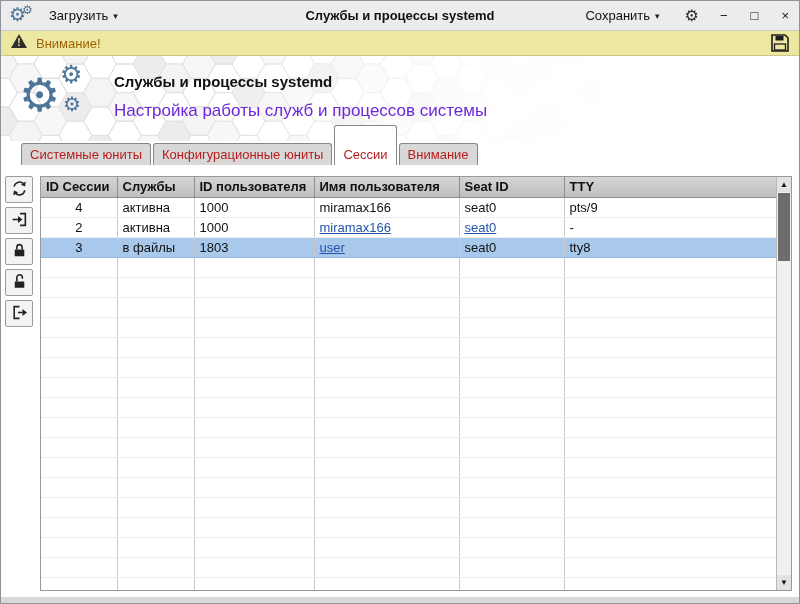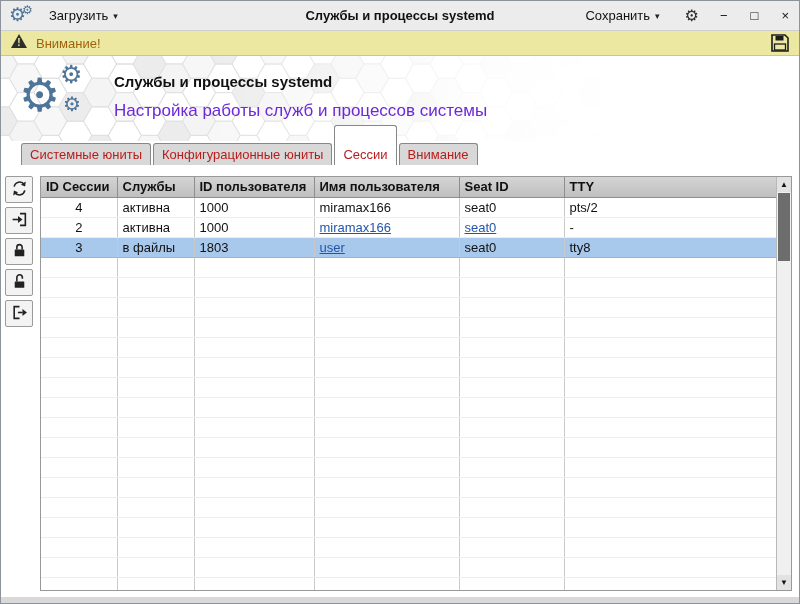--- a/index.html
+++ b/index.html
@@ -318,21 +318,21 @@
               <th>TTY</th>
             </tr>
           </thead>
           <tbody>
               <tr>
                 <td class="center">4</td>
                 <td>активна</td>
                 <td>1000</td>
                 <td>miramax166</td>
                 <td>seat0</td>
-                <td>pts/2</td>
+                <td>pts/9</td>
               </tr>
               <tr>
                 <td class="center">2</td>
                 <td>активна</td>
                 <td>1000</td>
                 <td><a class="cell-link">miramax166</a></td>
                 <td><a class="cell-link">seat0</a></td>
                 <td>-</td>
               </tr>
               <tr class="selected">

